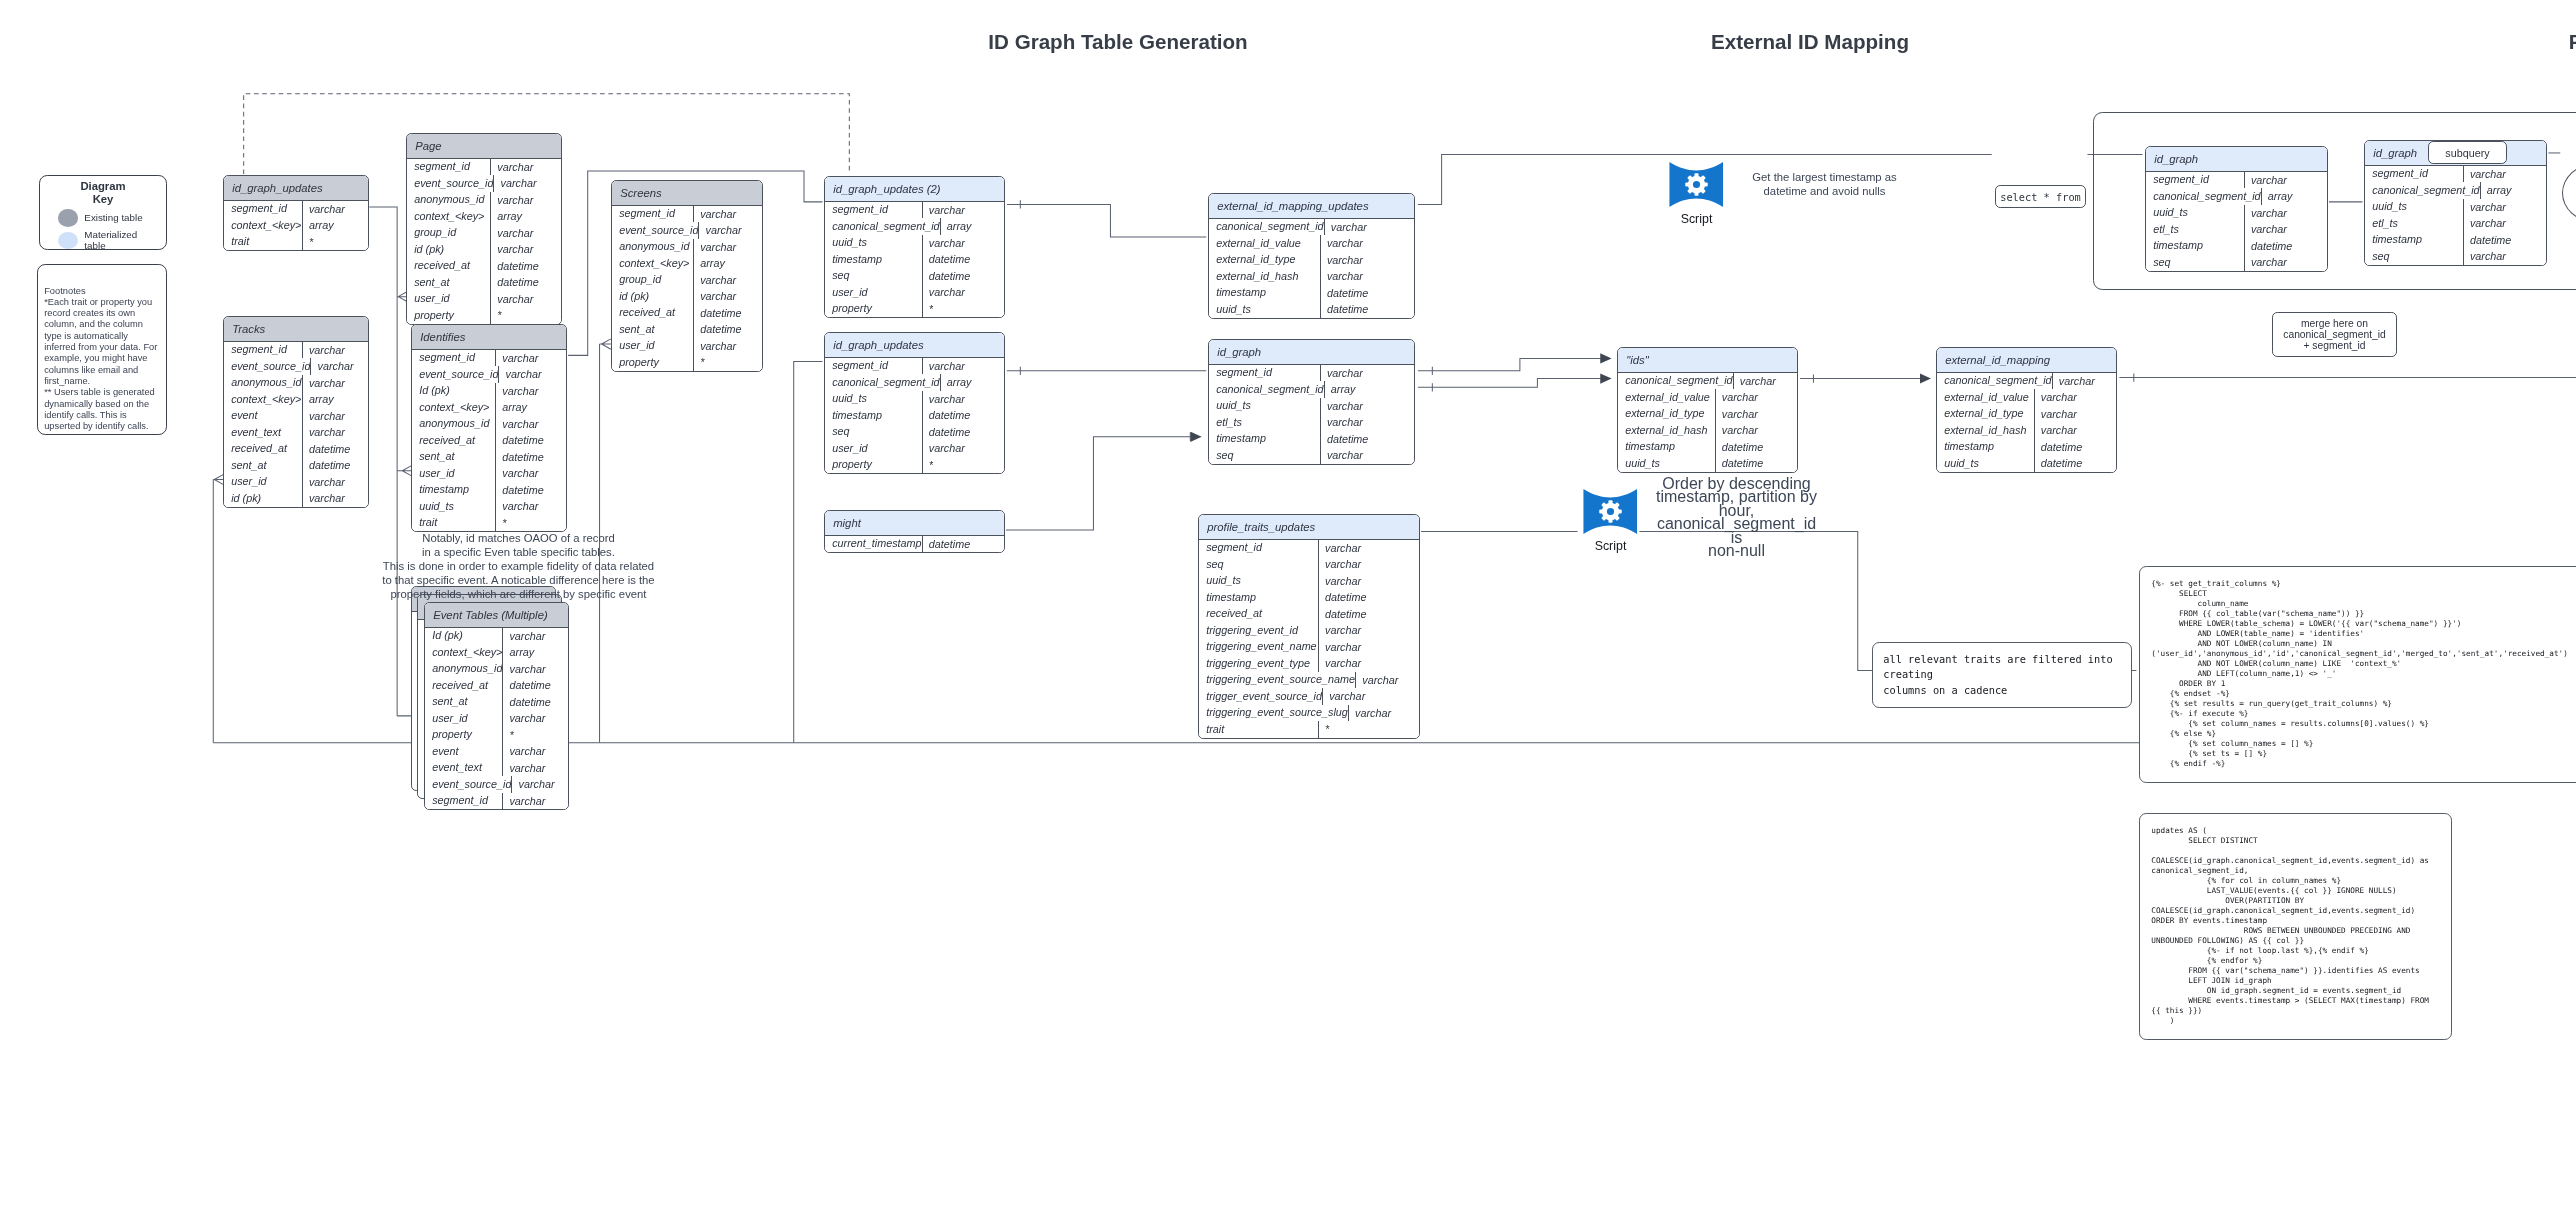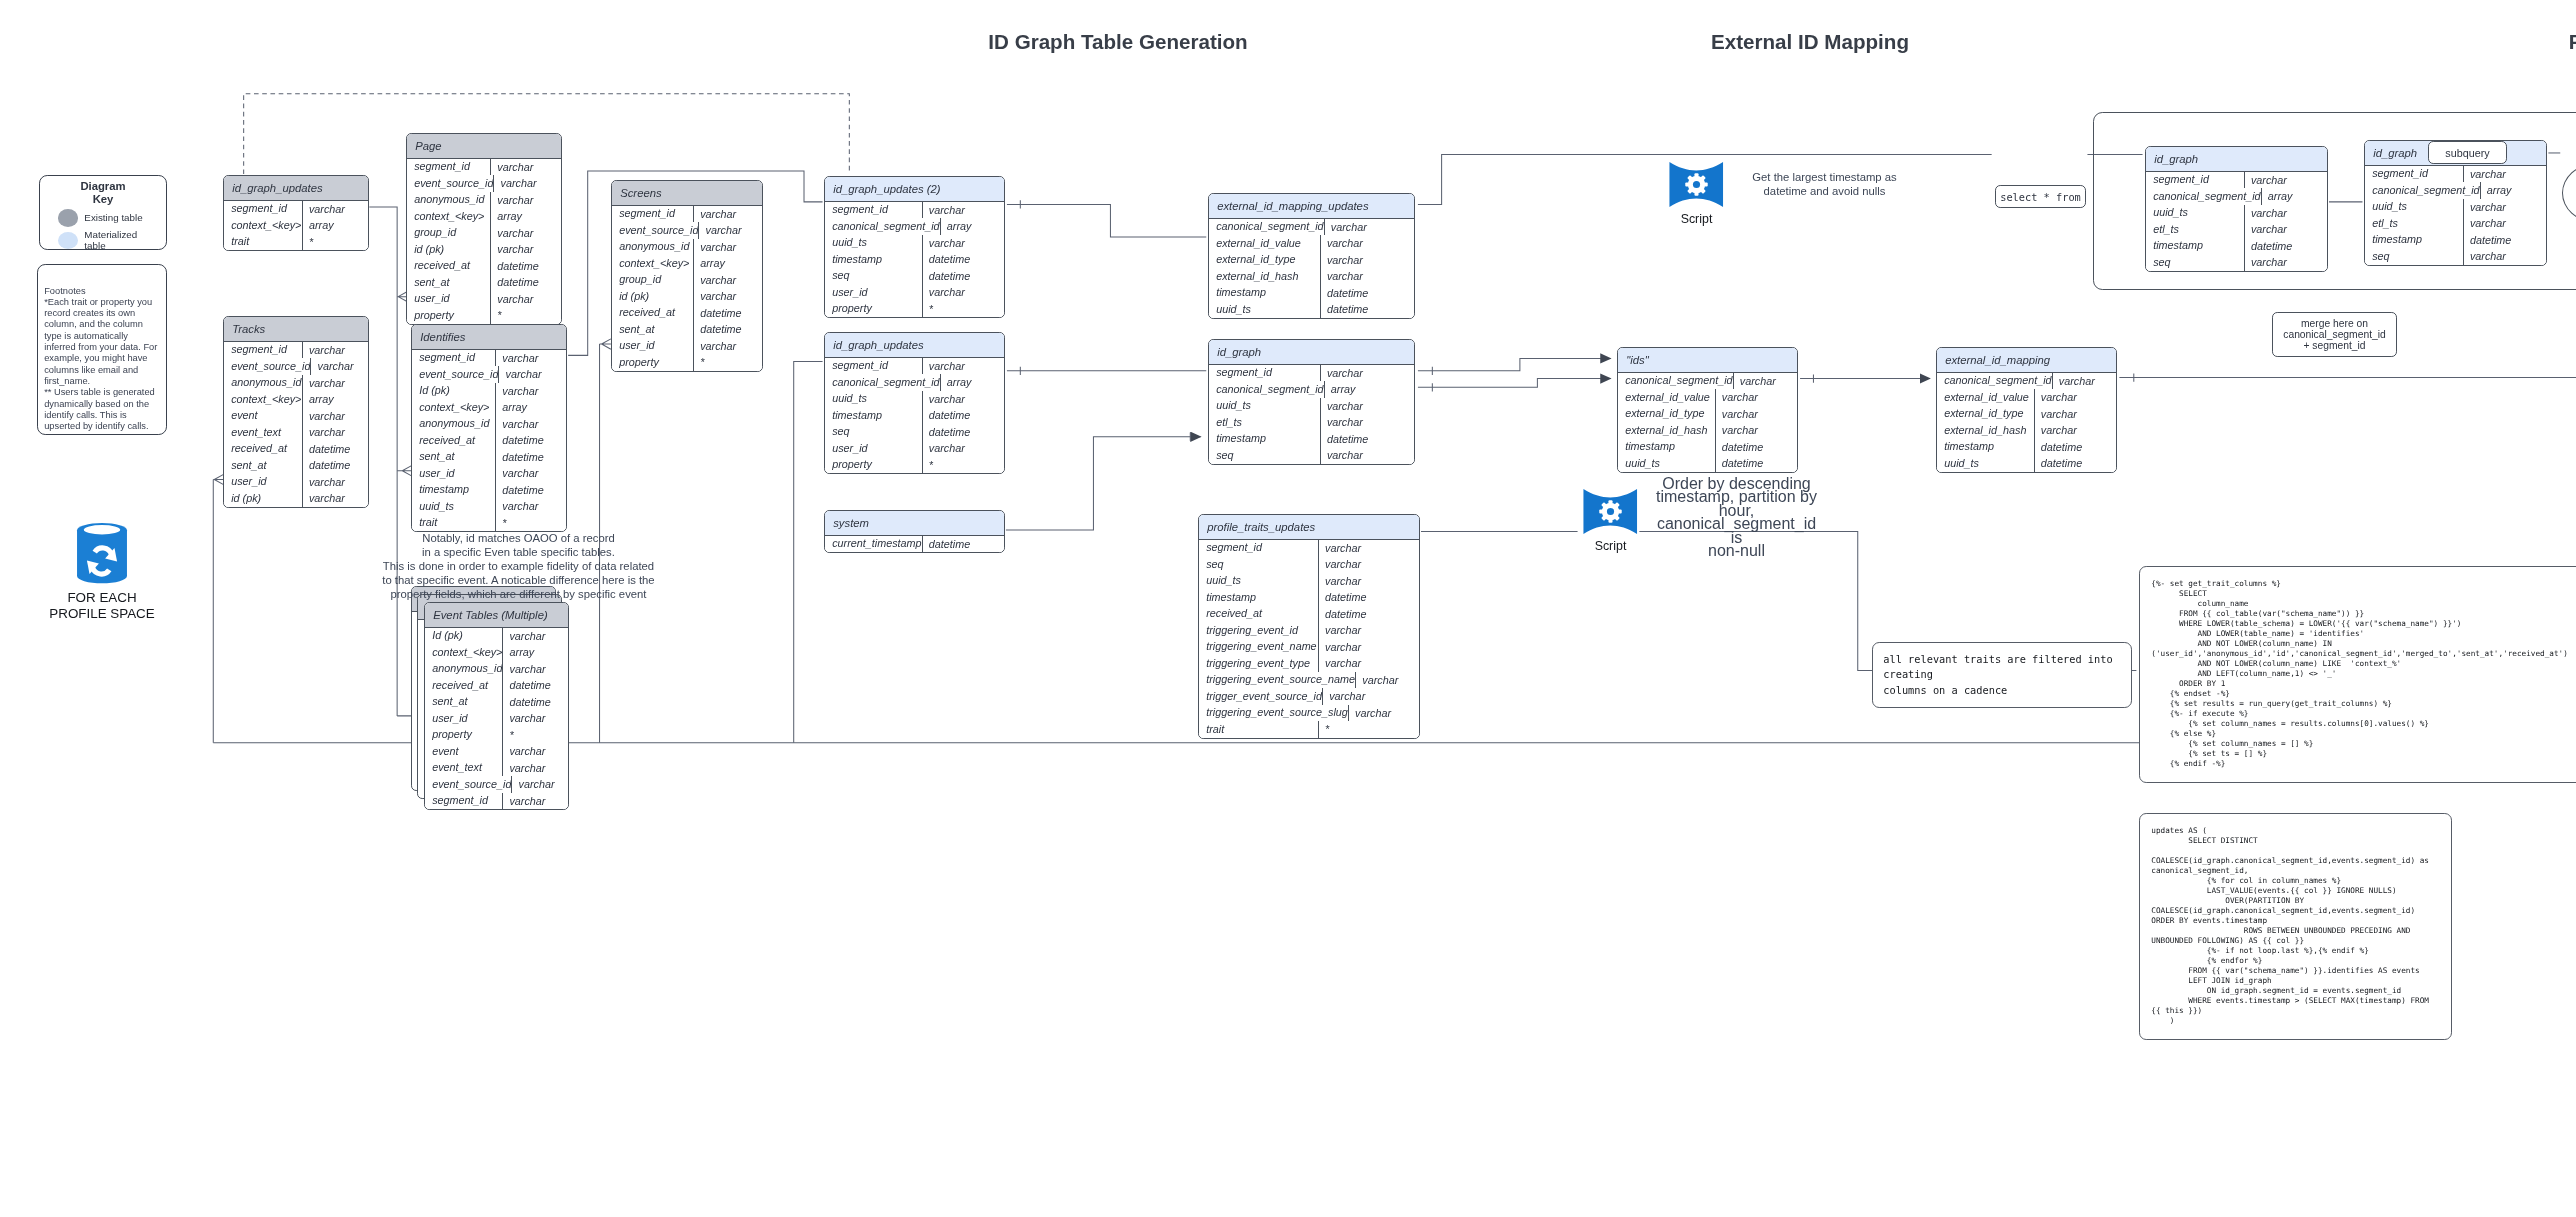--- a/index.html
+++ b/index.html
@@ -112,34 +112,20 @@
 table</span>
     </div>
   </div>
 
   <div class="footbox">
     <div>Footnotes</div>
     <div>*Each trait or property you record creates its own column, and the column type is automatically inferred from your data. For example, you might have columns like email and  first_name.</div>
     <div>** Users table is generated dynamically based on the identify calls.  This is upserted by identify calls.</div>
   </div>
 
-  <div class="foreach">
-    <svg width="52" height="65" viewBox="0 0 100 125" style="display:block;margin:0 auto;">
-      <ellipse cx="50" cy="104" rx="48" ry="14" fill="#1b7fd4"></ellipse>
-      <rect x="2" y="16" width="96" height="88" fill="#1b7fd4"></rect>
-      <ellipse cx="50" cy="16" rx="48" ry="14" fill="#1b7fd4"></ellipse>
-      <ellipse cx="50" cy="15" rx="35" ry="9" fill="#ffffff"></ellipse>
-      <path d="M36,58 A18,18 0 0 1 68,62" stroke="#ffffff" stroke-width="10" fill="none"></path>
-      <polygon points="74,50 79,76 56,70" fill="#ffffff"></polygon>
-      <path d="M64,92 A18,18 0 0 1 32,88" stroke="#ffffff" stroke-width="10" fill="none"></path>
-      <polygon points="26,100 21,74 44,80" fill="#ffffff"></polygon>
-    </svg>
-    <div class="flab pre">FOR EACH
-PROFILE SPACE</div>
-  </div>
 
   <div class="scriptwrap" style="left:1668px;top:160px;">
     <svg width="55" height="49" viewBox="0 0 106 96">
       <path d="M0,4 C35,26 70,26 105,4 L105,92 C70,70 35,70 0,92 Z" fill="#1375cc"></path>
       <g fill="#ffffff">
         <circle cx="53" cy="48" r="17"></circle>
         <rect x="49" y="26" width="8" height="12" rx="2"></rect>
         <rect x="49" y="58" width="8" height="12" rx="2"></rect>
         <rect x="49" y="26" width="8" height="12" rx="2" transform="rotate(45 53 48)"></rect>
         <rect x="49" y="26" width="8" height="12" rx="2" transform="rotate(90 53 48)"></rect>
@@ -564,21 +550,21 @@
           <span class="t">varchar</span>
         </div>
         <div class="row">
           <span class="n">property</span>
           <span class="t">*</span>
         </div>
       </div>
     </div>
     <div class="entity materialized" style="left: 824px; top: 510px; width: 181px;">
       <div class="hd">
-        <div class="ti">system</div>
+        <div class="ti">might</div>
       </div>
       <div class="bd">
         <div class="row">
           <span class="n">current_timestamp</span>
           <span class="t">datetime</span>
         </div>
       </div>
     </div>
     <div class="entity materialized" style="left: 1208px; top: 193px; width: 207px;">
       <div class="hd">

